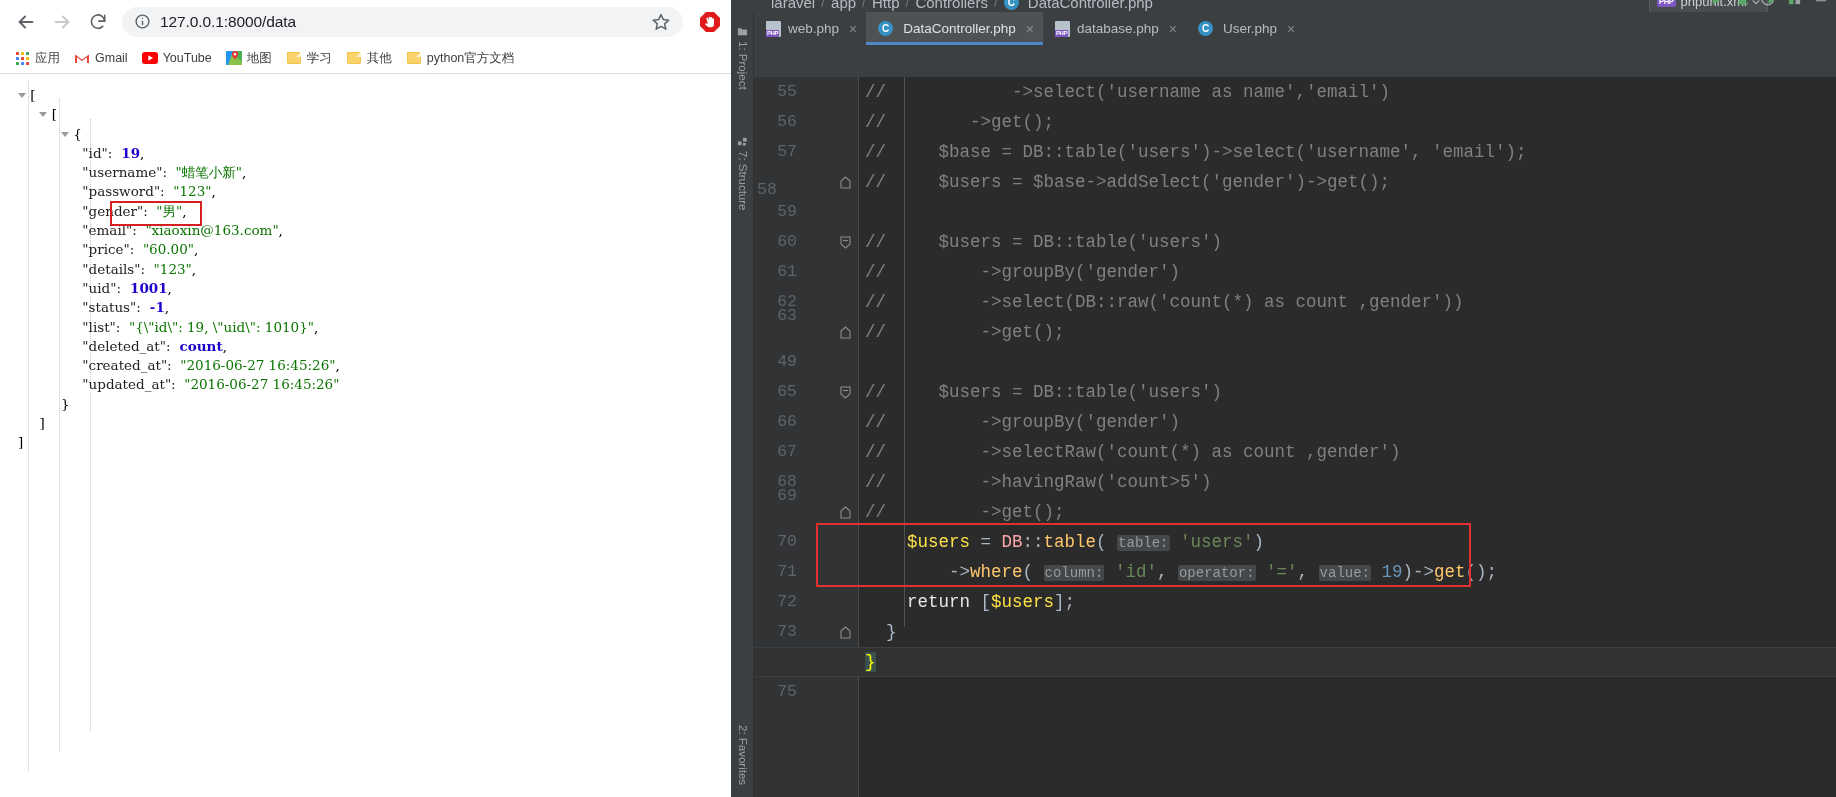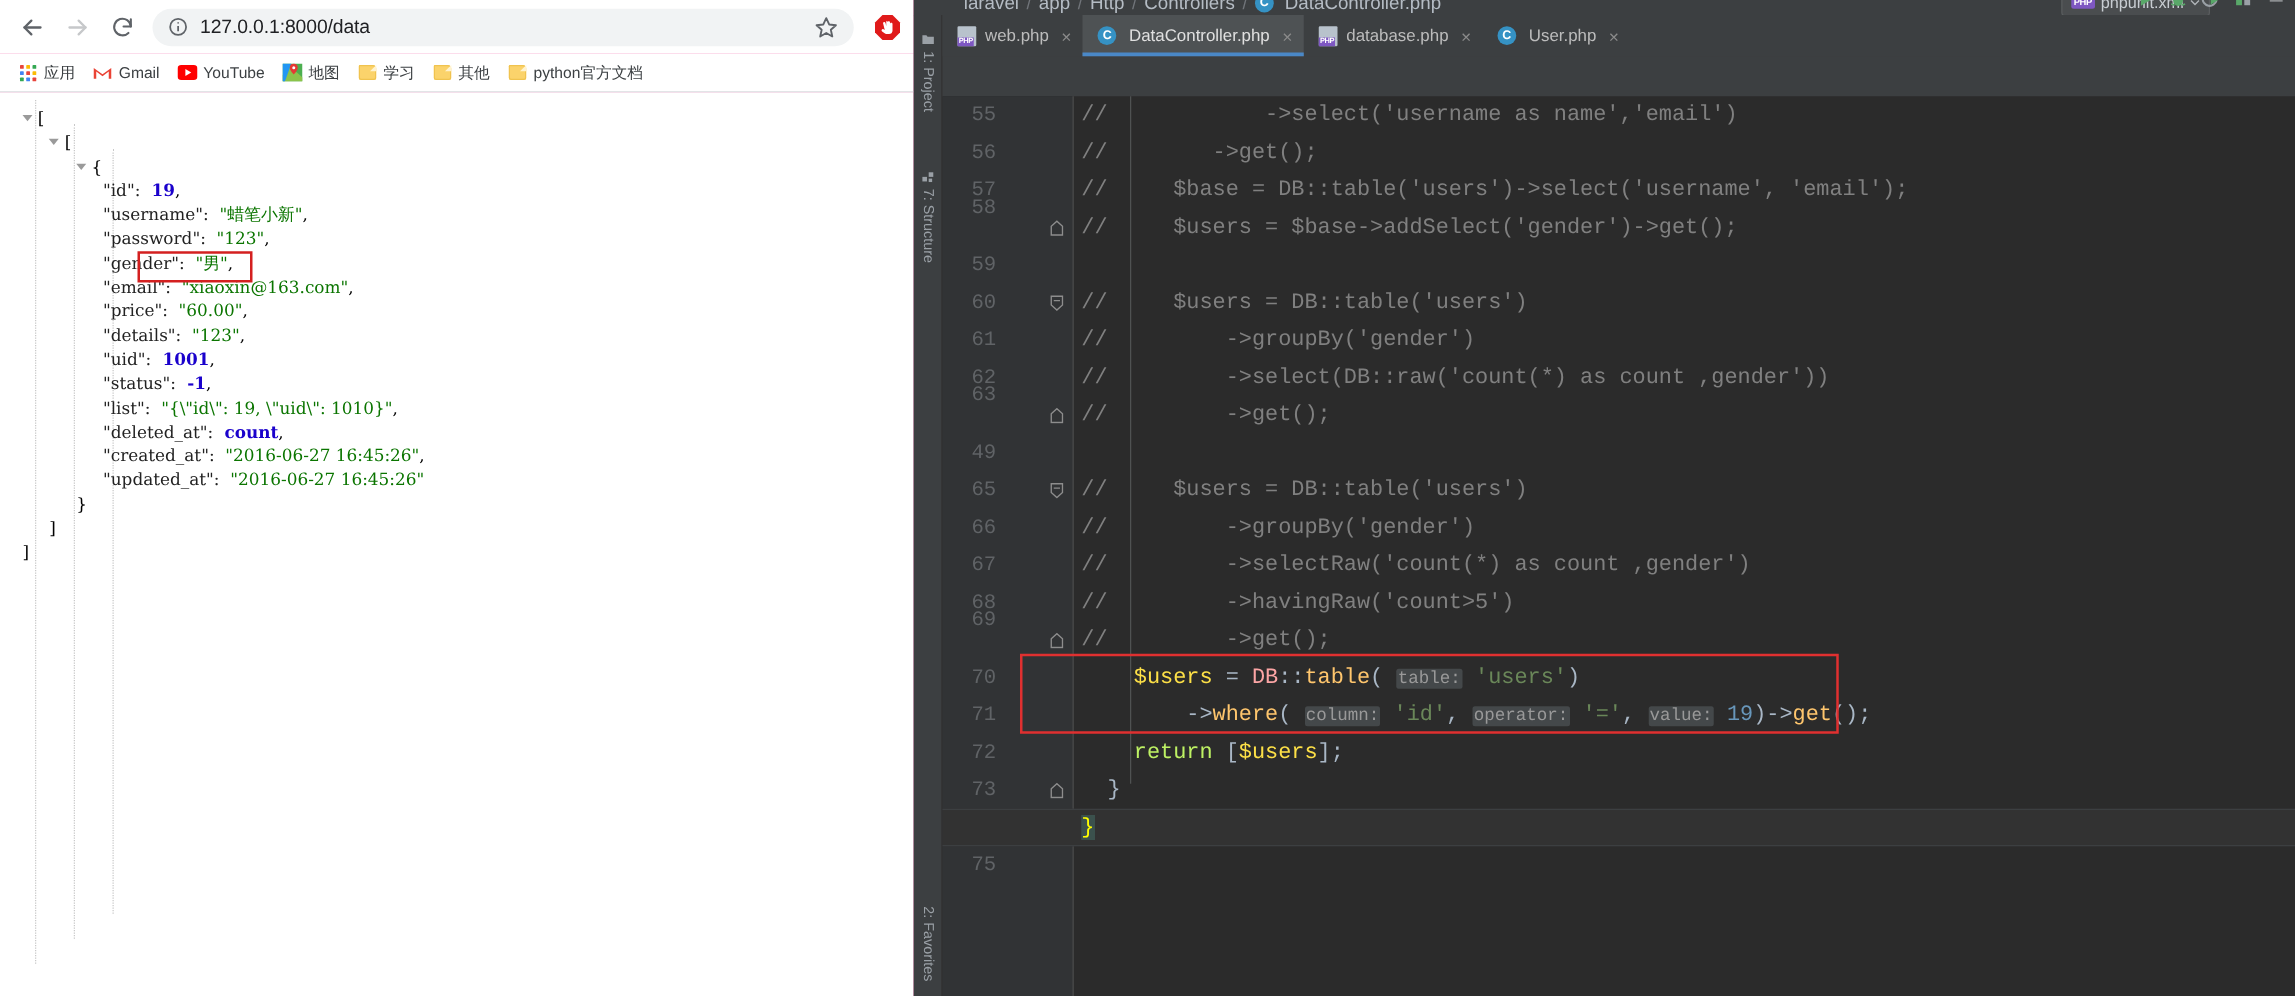--- a/index.html
+++ b/index.html
@@ -216,21 +216,21 @@
     border-left:1px solid #4f5252;
   }
   #code {
     position:absolute; left:105px; top:0; right:0; bottom:0;
     padding-left: 6px;
     white-space: pre;
     overflow: hidden;
   }
   .cline { height:30px; line-height:30px; white-space:pre; }
   .cmt { color:#808080; }
-  .kw  { color:#bef264; }
+  .kw  { color:#e5e5e5; }
   .var { color:#fde047; }
   .mth { color:#ffc66d; }
   .str { color:#6a8759; }
   .num { color:#6897bb; }
   .pln { color:#fca5a5; }
   .hint {
     background:#44484a; color:#999999; border-radius:2px;
     padding: 0 1px; font-size:14px;
   }
   #current-line-hl {
@@ -477,21 +477,21 @@
           <span>User.php</span>
           <span class="tab-close">×</span>
         </div>
       </div>
 
     <div id="editor">
       <div id="gutter">
           <div class="lnum" style="top: 0px;">55</div>
           <div class="lnum" style="top: 30px;">56</div>
           <div class="lnum" style="top: 60px;">57</div>
-          <div class="lnum" style="top: 74px;">58</div>
+          <div class="lnum" style="top: 98px; text-align: center;">58</div>
           <div class="fold" style="top: 90px;">
             <svg width="11" height="13" viewBox="0 0 11 13">
               <path d="M1 12h9V5L5.5 1 1 5z" fill="none" stroke="#8d8d8d" stroke-width="1.1"></path>
             </svg>
           </div>
           <div class="lnum" style="top: 120px;">59</div>
           <div class="lnum" style="top: 150px;">60</div>
           <div class="fold" style="top: 150px;">
             <svg width="11" height="13" viewBox="0 0 11 13">
               <path d="M1 1h9v7l-4.5 4L1 8z" fill="none" stroke="#8d8d8d" stroke-width="1.1"></path>

